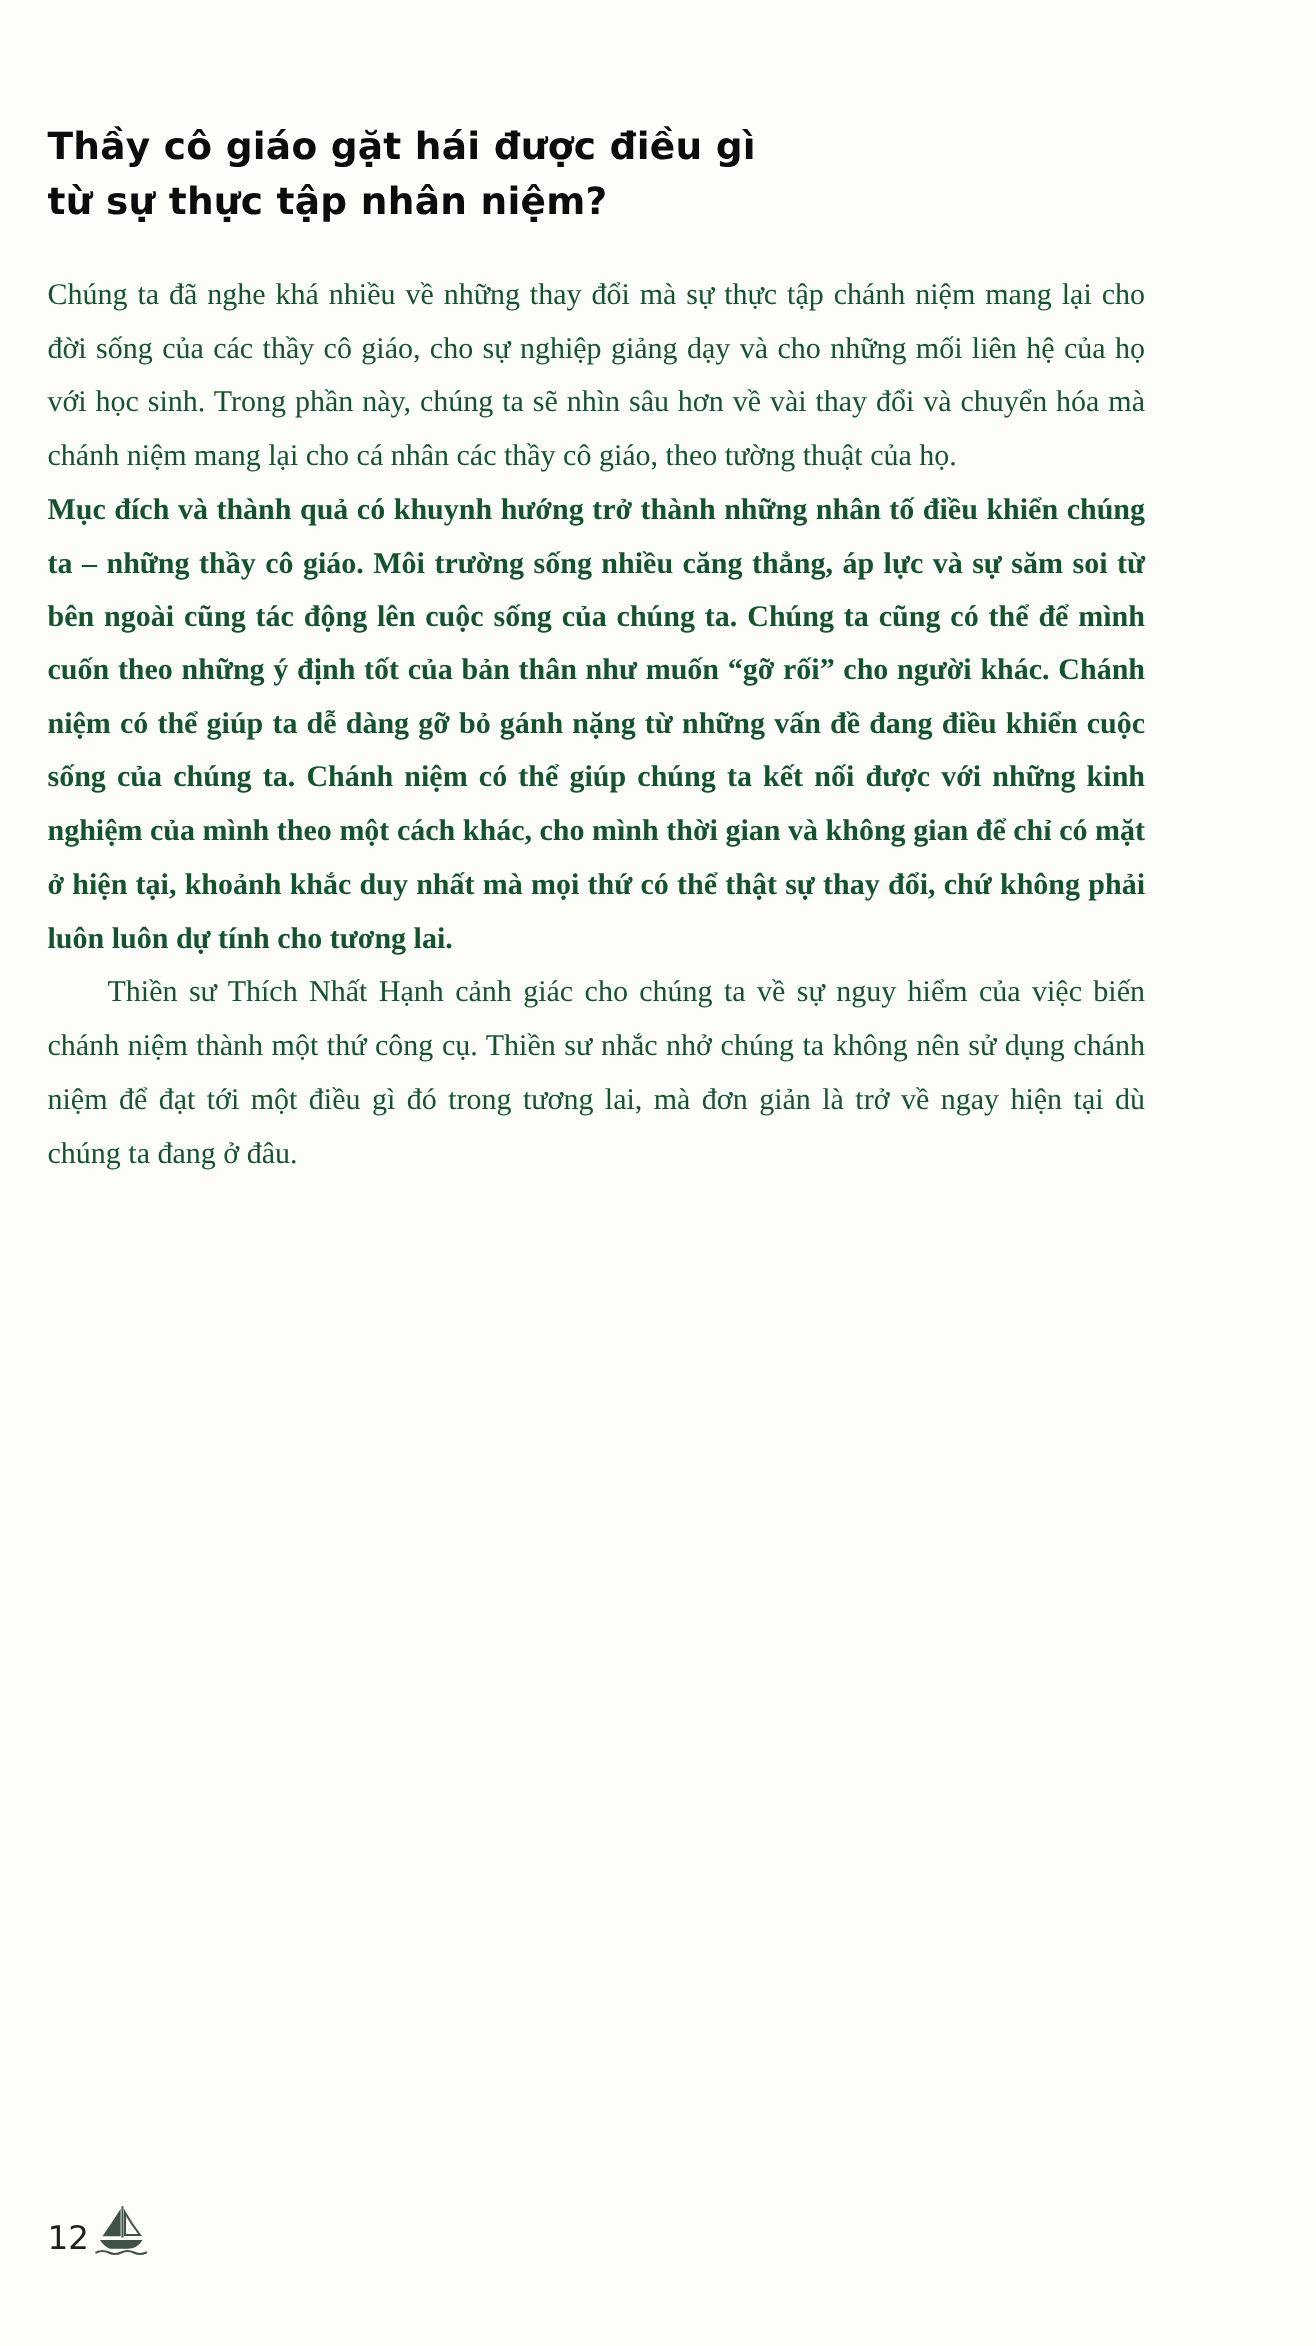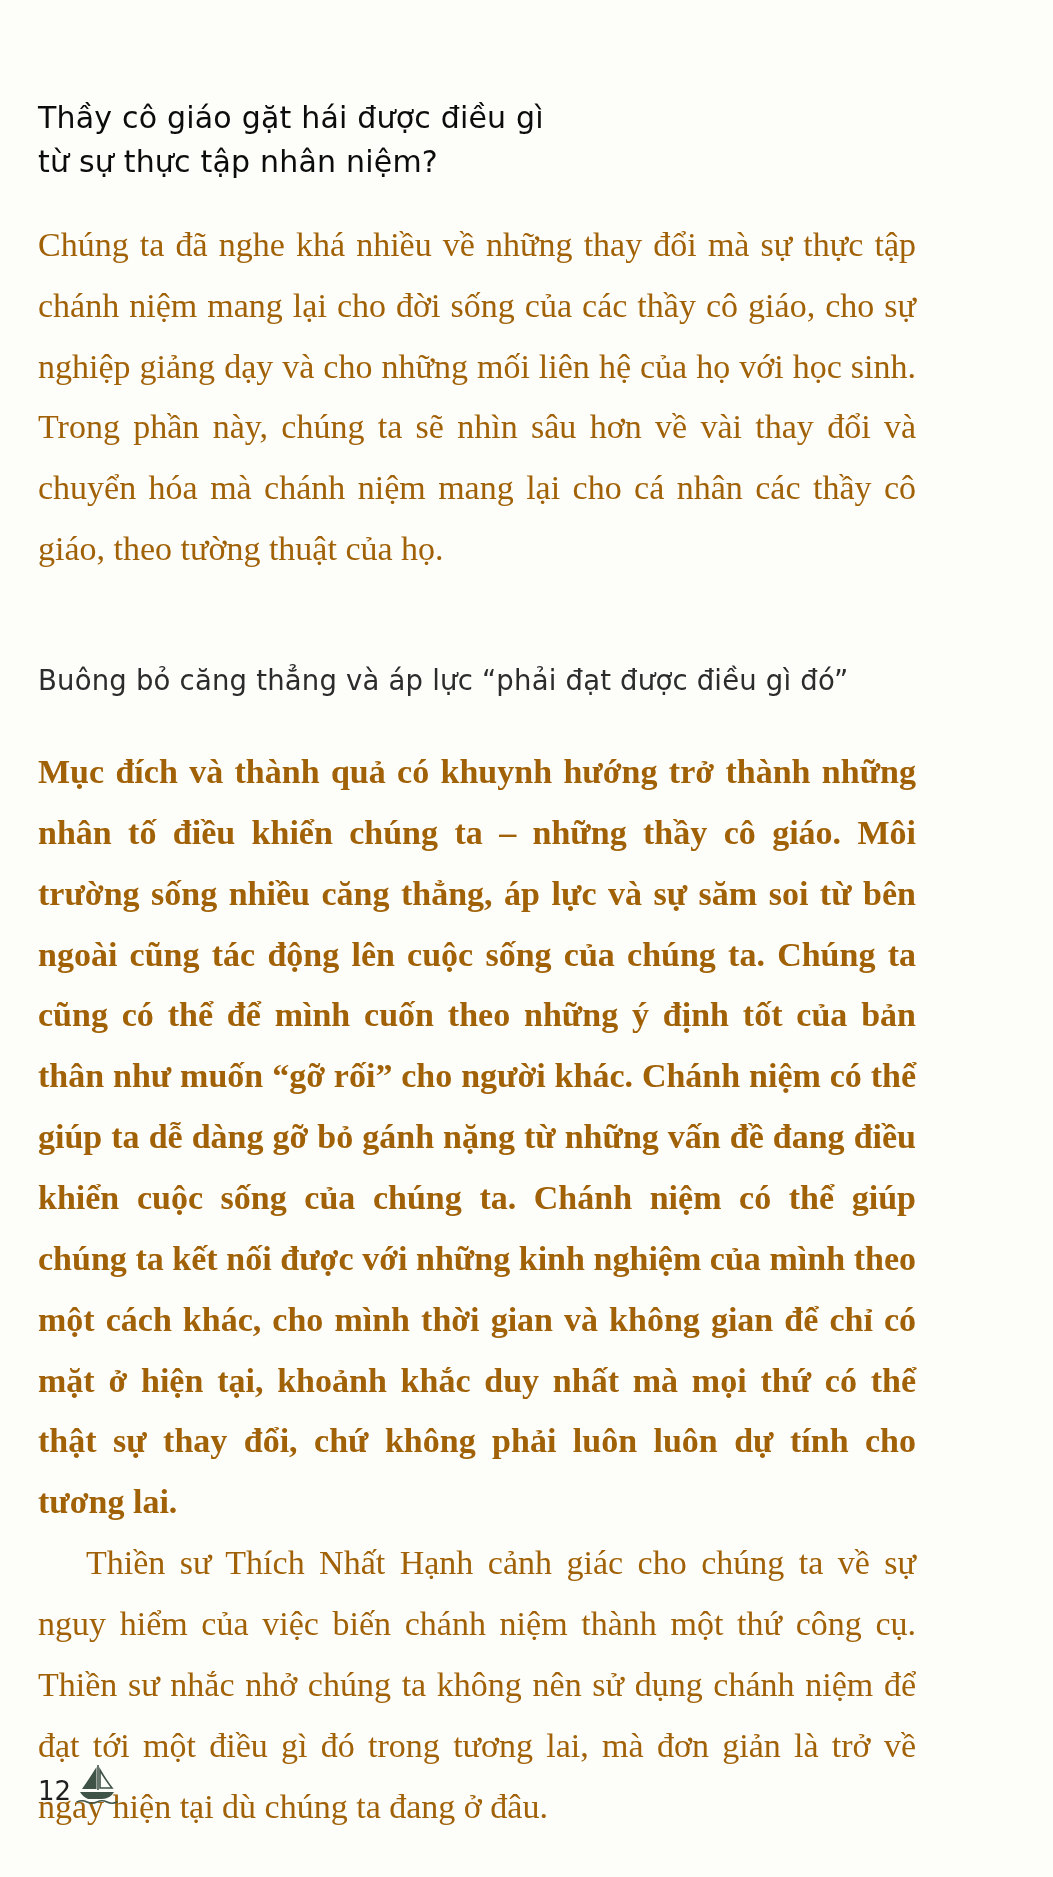--- a/index.html
+++ b/index.html
@@ -14,34 +14,34 @@
   }
   .page { position: absolute; inset: 0; }
   .content {
     position: absolute;
     left: 38px;
     top: 96px;
     width: 878px;
   }
   .heading {
     font-family: "DejaVu Sans", "Liberation Sans", sans-serif;
-    font-weight: 400;
+    font-weight: 700;
     font-size: 30px;
     line-height: 1.48;
     color: #0c0c0c;
     letter-spacing: 0.2px;
     margin: 0 0 30px 0;
   }
   .heading .hline { display: block; }
   .body-para {
-    font-size: 34px;
+    font-size: 24px;
     line-height: 1.79;
     text-align: justify;
     margin: 0;
-    color: #a16207;
+    color: #14532d;
   }
   .subheading {
     font-family: "DejaVu Sans", "Liberation Sans", sans-serif;
     font-weight: 400;
     font-size: 27.5px;
     color: #2c2c2c;
     margin: 84px 0 46px 0;
     letter-spacing: 0.2px;
   }
   .para2 { margin-bottom: 0; font-weight: bold; }
@@ -75,21 +75,20 @@
 
   <div class="content">
 
     <h1 class="heading">
       <span class="hline">Thầy cô giáo gặt hái được điều gì</span>
       <span class="hline">từ sự thực tập nhân niệm?</span>
     </h1>
 
     <p class="body-para para1">Chúng ta đã nghe khá nhiều về những thay đổi mà sự thực tập chánh niệm mang lại cho đời sống của các thầy cô giáo, cho sự nghiệp giảng dạy và cho những mối liên hệ của họ với học sinh. Trong phần này, chúng ta sẽ nhìn sâu hơn về vài thay đổi và chuyển hóa mà chánh niệm mang lại cho cá nhân các thầy cô giáo, theo tường thuật của họ.</p>
 
-    <h2 class="subheading">Buông bỏ căng thẳng và áp lực “phải đạt được điều gì đó”</h2>
 
     <p class="body-para para2">Mục đích và thành quả có khuynh hướng trở thành những nhân tố điều khiển chúng ta – những thầy cô giáo. Môi trường sống nhiều căng thẳng, áp lực và sự săm soi từ bên ngoài cũng tác động lên cuộc sống của chúng ta. Chúng ta cũng có thể để mình cuốn theo những ý định tốt của bản thân như muốn “gỡ rối” cho người khác. Chánh niệm có thể giúp ta dễ dàng gỡ bỏ gánh nặng từ những vấn đề đang điều khiển cuộc sống của chúng ta. Chánh niệm có thể giúp chúng ta kết nối được với những kinh nghiệm của mình theo một cách khác, cho mình thời gian và không gian để chỉ có mặt ở hiện tại, khoảnh khắc duy nhất mà mọi thứ có thể thật sự thay đổi, chứ không phải luôn luôn dự tính cho tương lai.</p>
 
     <p class="body-para para3">Thiền sư Thích Nhất Hạnh cảnh giác cho chúng ta về sự nguy hiểm của việc biến chánh niệm thành một thứ công cụ. Thiền sư nhắc nhở chúng ta không nên sử dụng chánh niệm để đạt tới một điều gì đó trong tương lai, mà đơn giản là trở về ngay hiện tại dù chúng ta đang ở đâu.</p>
 
   </div>
 
   <div class="footer">
     <span class="page-number">12</span>
 

